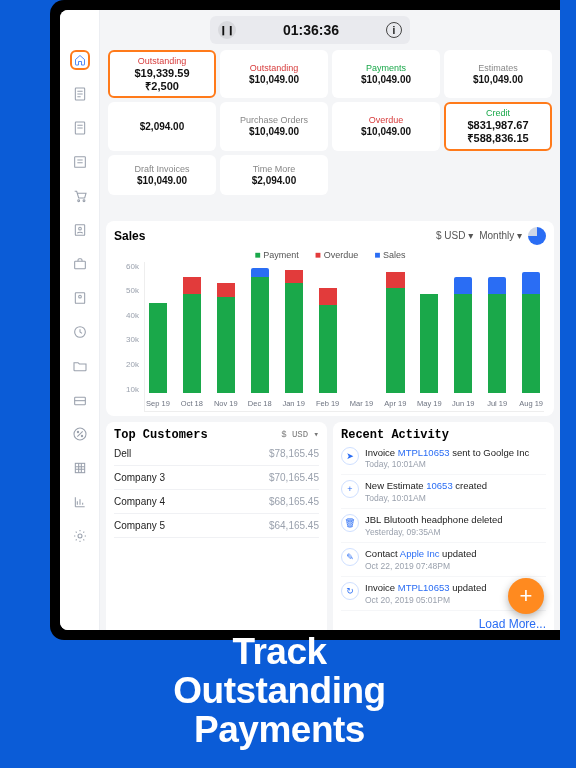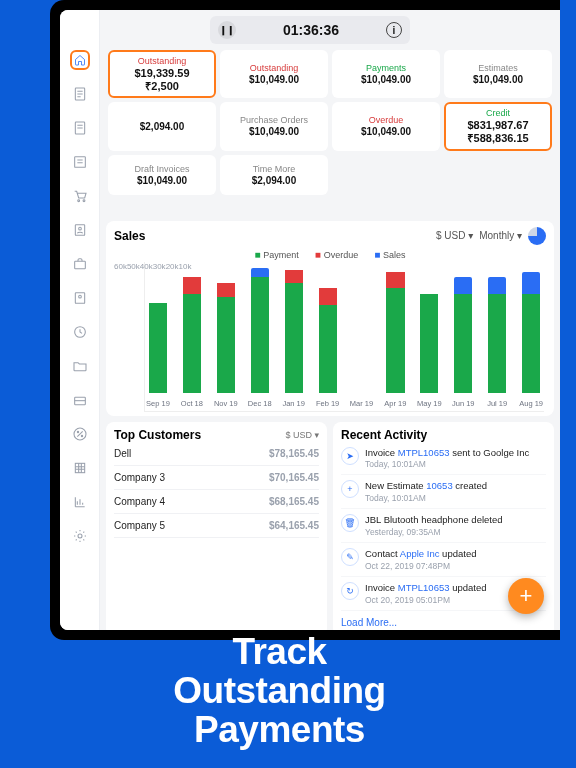--- a/index.html
+++ b/index.html
@@ -82,43 +82,43 @@
   .lbl.red{color:#d73c3c;} .lbl.green{color:#1aa84a;}
   .double .val{line-height:1.15;}
   
   .panel { background:#fff; border-radius:8px; padding:6px 8px 4px; margin-top:20px;}
   .panel-head { display:flex; align-items:center; justify-content:space-between; font-size:12px; font-weight:700;}
   .panel-head .ctrls{ display:flex; align-items:center; gap:6px; font-size:10px; font-weight:500; color:#555;}
   .legend{ display:flex; gap:16px; justify-content:center; font-size:9px; color:#555; margin:4px 0 2px;}
   .legend span::before{content:'■ '; font-size:10px;}
   .lg-pay::before{color:#1aa84a;} .lg-ovr::before{color:#e23b3b;} .lg-sal::before{color:#2a6df4;}
   .chart { height:150px; display:flex; align-items:flex-end; padding:0 2px; position:relative;}
-  .yaxis{position:absolute;left:0;top:0;bottom:18px;width:28px;display:flex;justify-content:space-between;font-size:8px;color:#9aa1ad;text-align:right;padding-right:3px;}
+  .yaxis{position:absolute;left:0;top:0;bottom:18px;width:28px;display:flex;flex-direction:column;justify-content:space-between;font-size:8px;color:#9aa1ad;text-align:right;padding-right:3px;}
   .bars{margin-left:28px;flex:1;height:100%;display:flex;align-items:flex-end;gap:2%;padding-bottom:18px;border-left:1px solid #eee;border-bottom:1px solid #eee;}
   .col{flex:1;display:flex;flex-direction:column;justify-content:flex-end;align-items:center;height:100%;position:relative;}
   .seg{width:70%;}
   .seg.pay{background:#1aa84a;border-radius:0;}
   .seg.ovr{background:#e23b3b;}
   .seg.sal{background:#2a6df4;border-radius:2px 2px 0 0;}
   .xl{position:absolute;bottom:-15px;font-size:7.5px;color:#6d7380;white-space:nowrap;}
   .pie{width:18px;height:18px;border-radius:50%;background:conic-gradient(#2a6df4 0 75%,#cfd7e6 0);}
   
   .lower{display:flex;gap:6px;margin-top:6px;}
   .subpanel{flex:1;background:#fff;border-radius:8px;padding:6px 8px;}
-  .subpanel h4{font-size:12px;font-weight:700;display:flex;justify-content:space-between;align-items:center;}
+  .subpanel h4{font-size:12px;font-weight:700;display:flex;justify-content:space-between;align-items:center;font-family:Liberation Mono, monospace;}
   .subpanel h4 .cur{font-size:9px;font-weight:500;color:#777;}
   .cust-row{display:flex;justify-content:space-between;font-size:10px;padding:6px 0;border-bottom:1px solid #f0f1f4;color:#222;}
-  .cust-row .amt{color:#9aa1ad;font-weight:bold;}
+  .cust-row .amt{color:#9aa1ad;}
   .act-row{display:flex;gap:6px;font-size:9.5px;padding:5px 0;border-bottom:1px solid #f5f6f8;}
   .act-ico{width:18px;height:18px;border-radius:50%;border:1px solid #cfe0ff;flex:none;display:flex;align-items:center;justify-content:center;font-size:9px;color:#2a6df4;}
   .act-body{flex:1;}
   .act-body .t{color:#222;line-height:1.25;}
   .act-body .t .link{color:#2a6df4;}
   .act-body .d{color:#9aa1ad;font-size:8.5px;margin-top:1px;}
-  .loadmore{text-align:left;color:#2a6df4;font-size:10px;padding:6px 0 2px;font-weight:500;}
+  .loadmore{text-align:right;color:#2a6df4;font-size:12px;padding:6px 0 2px;font-weight:500;}
   .fab{position:absolute;right:16px;bottom:16px;width:36px;height:36px;border-radius:50%;background:#ff8a1f;color:#fff;font-size:22px;font-weight:300;display:flex;align-items:center;justify-content:center;box-shadow:0 3px 8px rgba(0,0,0,.3);}
   
   .tagline{position:absolute;left:0;right:17px;bottom:18px;color:#fff;text-align:center;font-size:37px;font-weight:600;line-height:1.05;letter-spacing:-.5px;}
 </style>
 </head>
 <body>
 
 <div class="tablet">
   <div class="screen">
 

